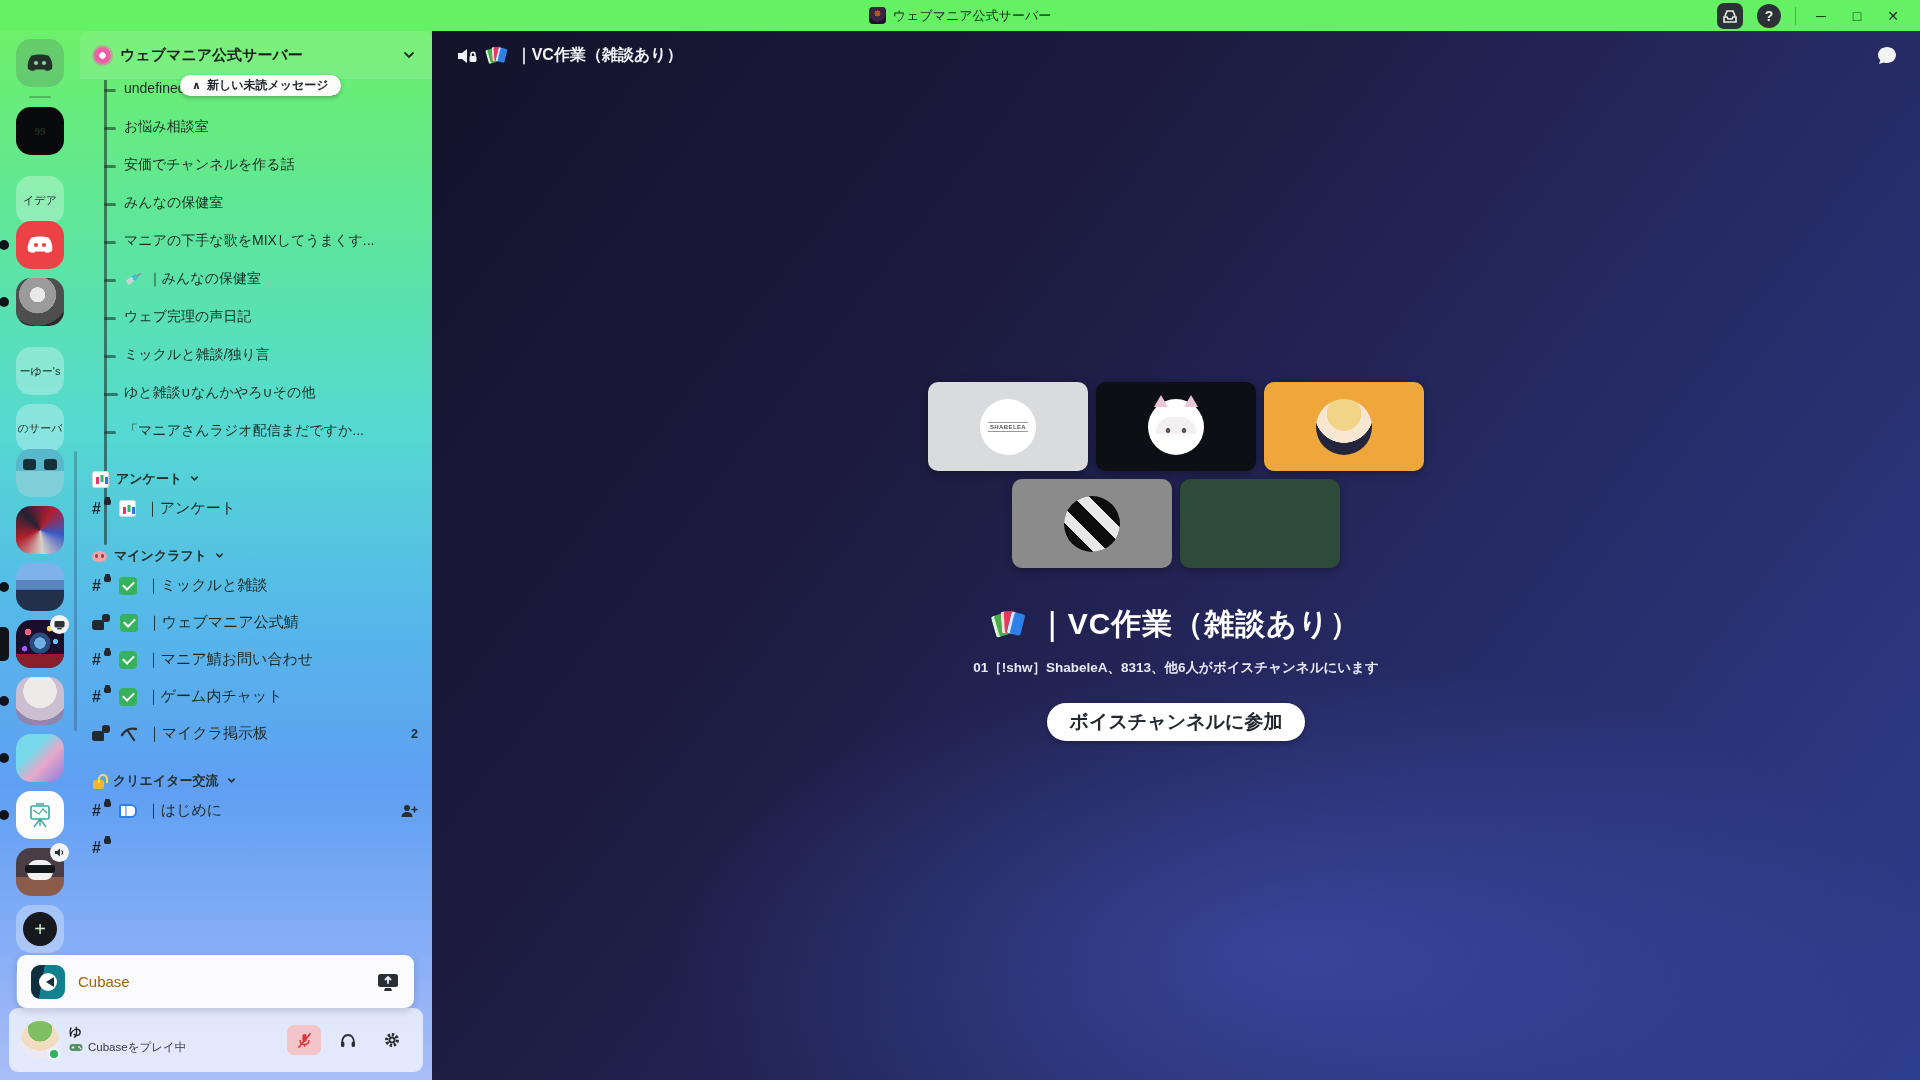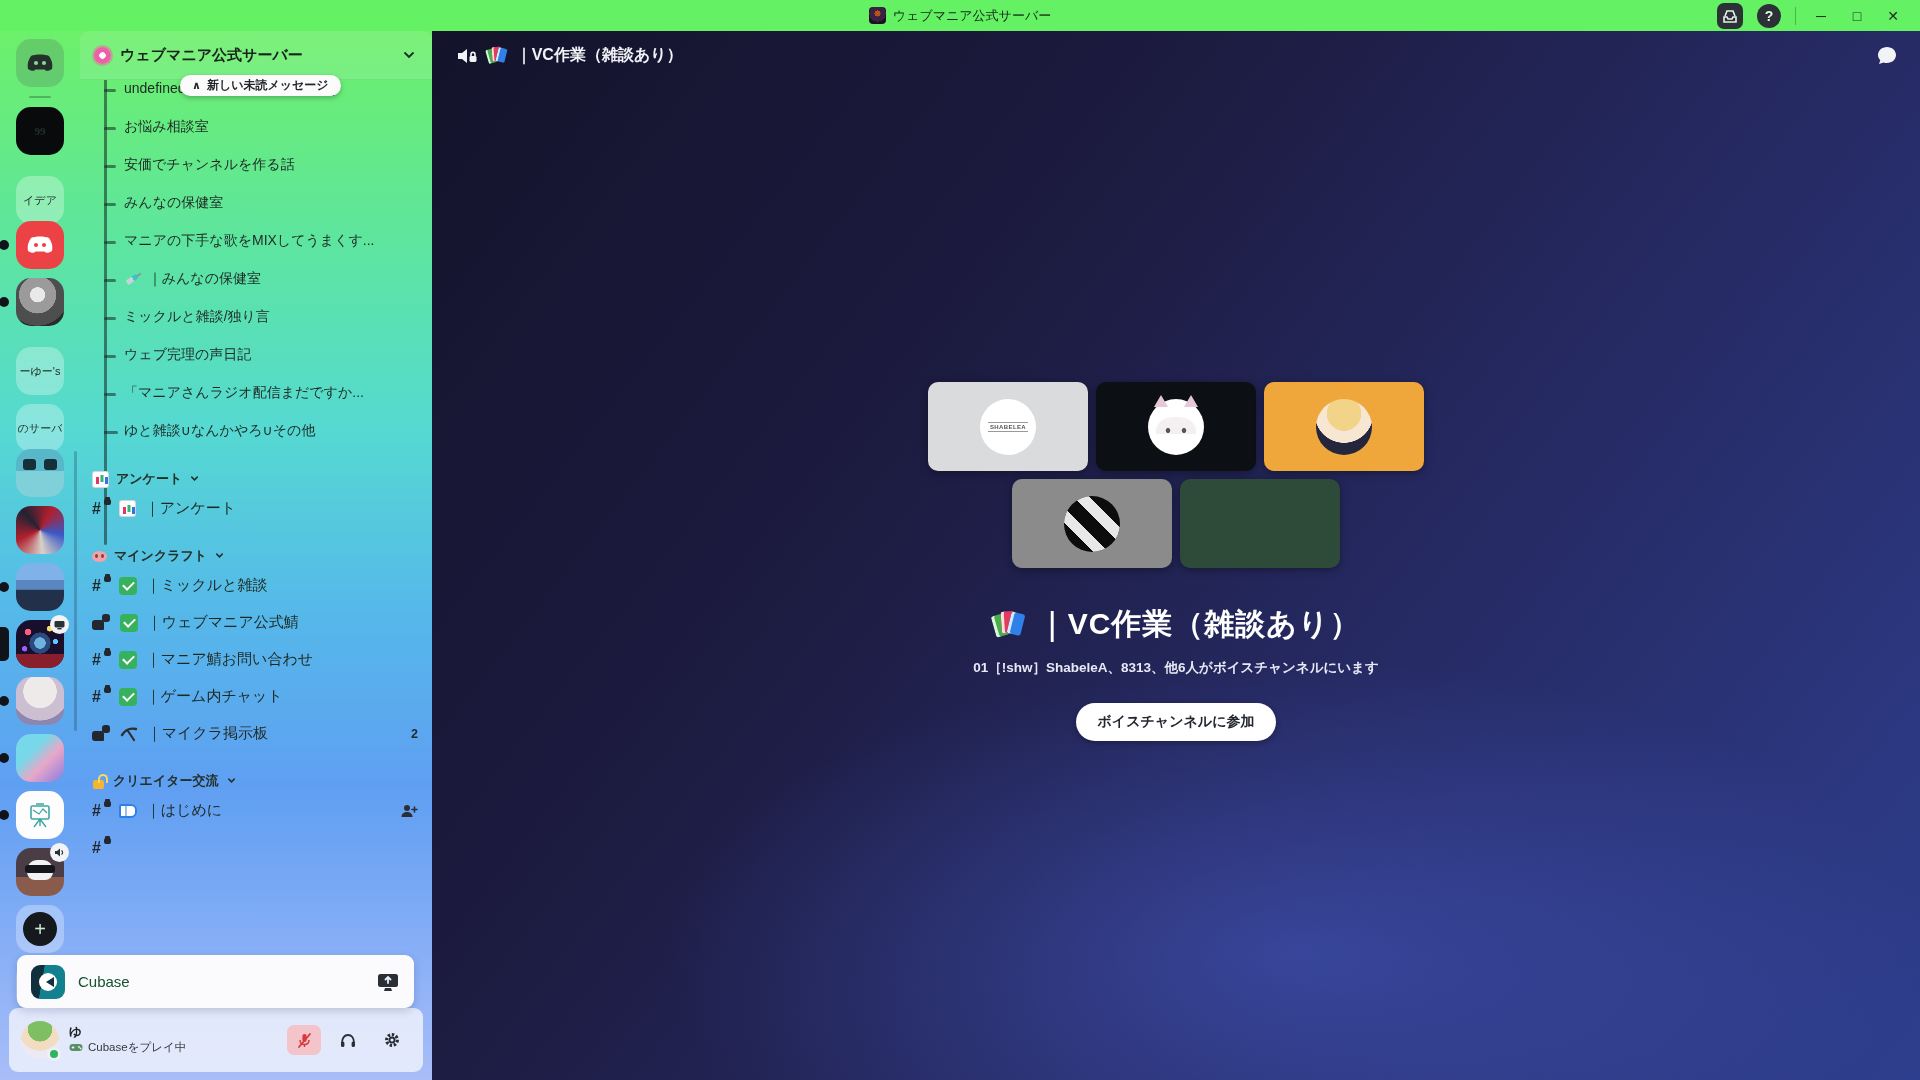--- a/index.html
+++ b/index.html
@@ -173,21 +173,21 @@
   
   .activity-card { position:absolute; left:17px; top:924px; width:397px; height:53px; z-index:30;
     background:#fbfbfd; border-radius:9px; box-shadow:0 3px 8px rgba(20,30,80,.18);
     display:flex; align-items:center; padding:0 14px; gap:13px; }
   .cubase-logo { width:34px; height:34px; border-radius:9px; position:relative; flex:none;
     background:linear-gradient(100deg,#11303e 0 34%, #11808f 35%); }
   .cubase-logo::before { content:""; position:absolute; left:8px; top:8px; width:18px; height:18px;
     border-radius:50%; background:#fff; }
   .cubase-logo::after { content:""; position:absolute; left:15px; top:12px; width:0; height:0;
     border-top:5px solid transparent; border-bottom:5px solid transparent; border-right:8px solid #11303e; }
-  .activity-name { font-size:15px; color:#14532d; flex:1; }
+  .activity-name { font-size:15px; color:#a16207; flex:1; }
   .share-btn { width:24px; height:22px; }
 
   .user-bar { position:absolute; left:9px; top:977px; width:414px; height:64px; z-index:29;
     background:rgba(236,239,252,.88); border-radius:9px;
     display:flex; align-items:center; padding:0 14px 0 12px; gap:10px; }
   .user-avatar { position:relative; width:38px; height:38px; flex:none; }
   .user-avatar .img { width:38px; height:38px; border-radius:50%;
     background:radial-gradient(circle at 50% 22%, #7fbf63 0 34%, #f2dcc2 35% 60%, #ece9f2 61%); }
   .user-status-dot { position:absolute; right:-2px; bottom:-2px; width:14px; height:14px; border-radius:50%;
     background:#2fb45e; border:3px solid #eceffc; }
@@ -231,21 +231,21 @@
   .pav-striped { background:#0c0c0c; overflow:hidden; }
   .pav-striped::before { content:""; position:absolute; inset:0;
     background:linear-gradient(45deg, transparent 0 26%, #e8e8e8 26% 40%, transparent 40% 58%, #e8e8e8 58% 72%, transparent 72%); }
   .pav-planet { background:radial-gradient(circle at 42% 35%, #dcead f0, transparent),
     radial-gradient(circle at 42% 35%, #d5e8da 0 22%, #8fb79b 23% 48%, #4a7659 49% 75%, #2a4636 76%); }
 
   .vc-title { margin-top:36px; display:flex; align-items:center; gap:10px;
     font-size:30px; font-weight:800; color:#fff; letter-spacing:1px; }
   .vc-sub { margin-top:14px; font-size:13.5px; font-weight:600; color:#e7e9f6; }
   .join-btn { margin-top:26px; height:38px; padding:5px 22px; border:none; border-radius:19px;
-    background:#fff; color:#23272f; font-size:14px; font-weight:700;
+    background:#fff; color:#23272f; font-size:19px; font-weight:700;
     font-family:"Liberation Sans","DejaVu Sans",sans-serif; box-shadow:0 2px 6px rgba(0,0,0,.3); }
 </style>
 </head>
 <body>
 
 <div class="titlebar">
   <div class="tb-center">
     <div class="tb-servericon"></div>
     <div class="tb-title">ウェブマニア公式サーバー</div>
   </div>
@@ -406,30 +406,30 @@
               <span>みんなの保健室</span>
             </div>
             <div class="thread-row">
               <span>マニアの下手な歌をMIXしてうまくす...</span>
             </div>
             <div class="thread-row">
               <span class="ic em-syringe"></span>
               <span>｜みんなの保健室</span>
             </div>
             <div class="thread-row">
+              <span>ウェブ完理の声日記</span>
+            </div>
+            <div class="thread-row">
               <span>ミックルと雑談/独り言</span>
-            </div>
-            <div class="thread-row">
-              <span>ウェブ完理の声日記</span>
-            </div>
-            <div class="thread-row">
-              <span>「マニアさんラジオ配信まだですか...</span>
             </div>
             <div class="thread-row last">
               <span>ゆと雑談∪なんかやろ∪その他</span>
+            </div>
+            <div class="thread-row">
+              <span>「マニアさんラジオ配信まだですか...</span>
             </div>
           </div>
           <div class="cat-row">
             <span class="ic em-chart"></span>
             <span>アンケート</span>
             <span><svg width="11" height="11" viewBox="0 0 12 12">
                 <path d="M3 4.5 L6 7.5 L9 4.5" fill="none" stroke="#243029" stroke-width="1.6" stroke-linecap="round"></path>
               </svg></span>
           </div>
           <div class="channel-row">

